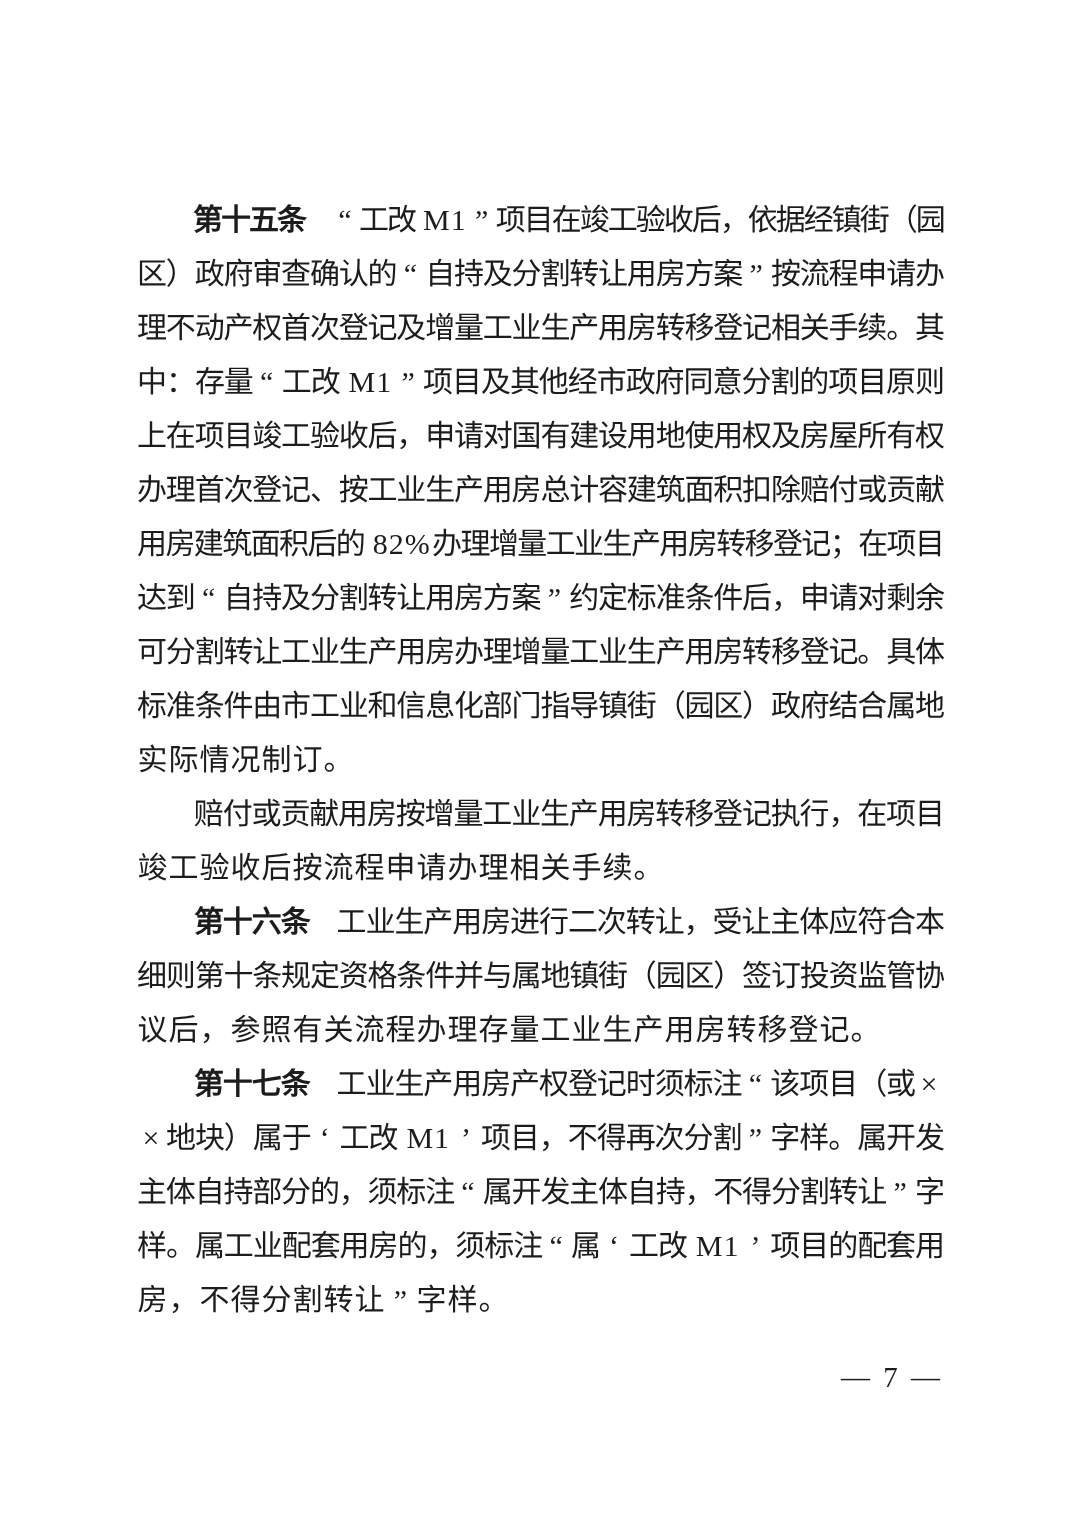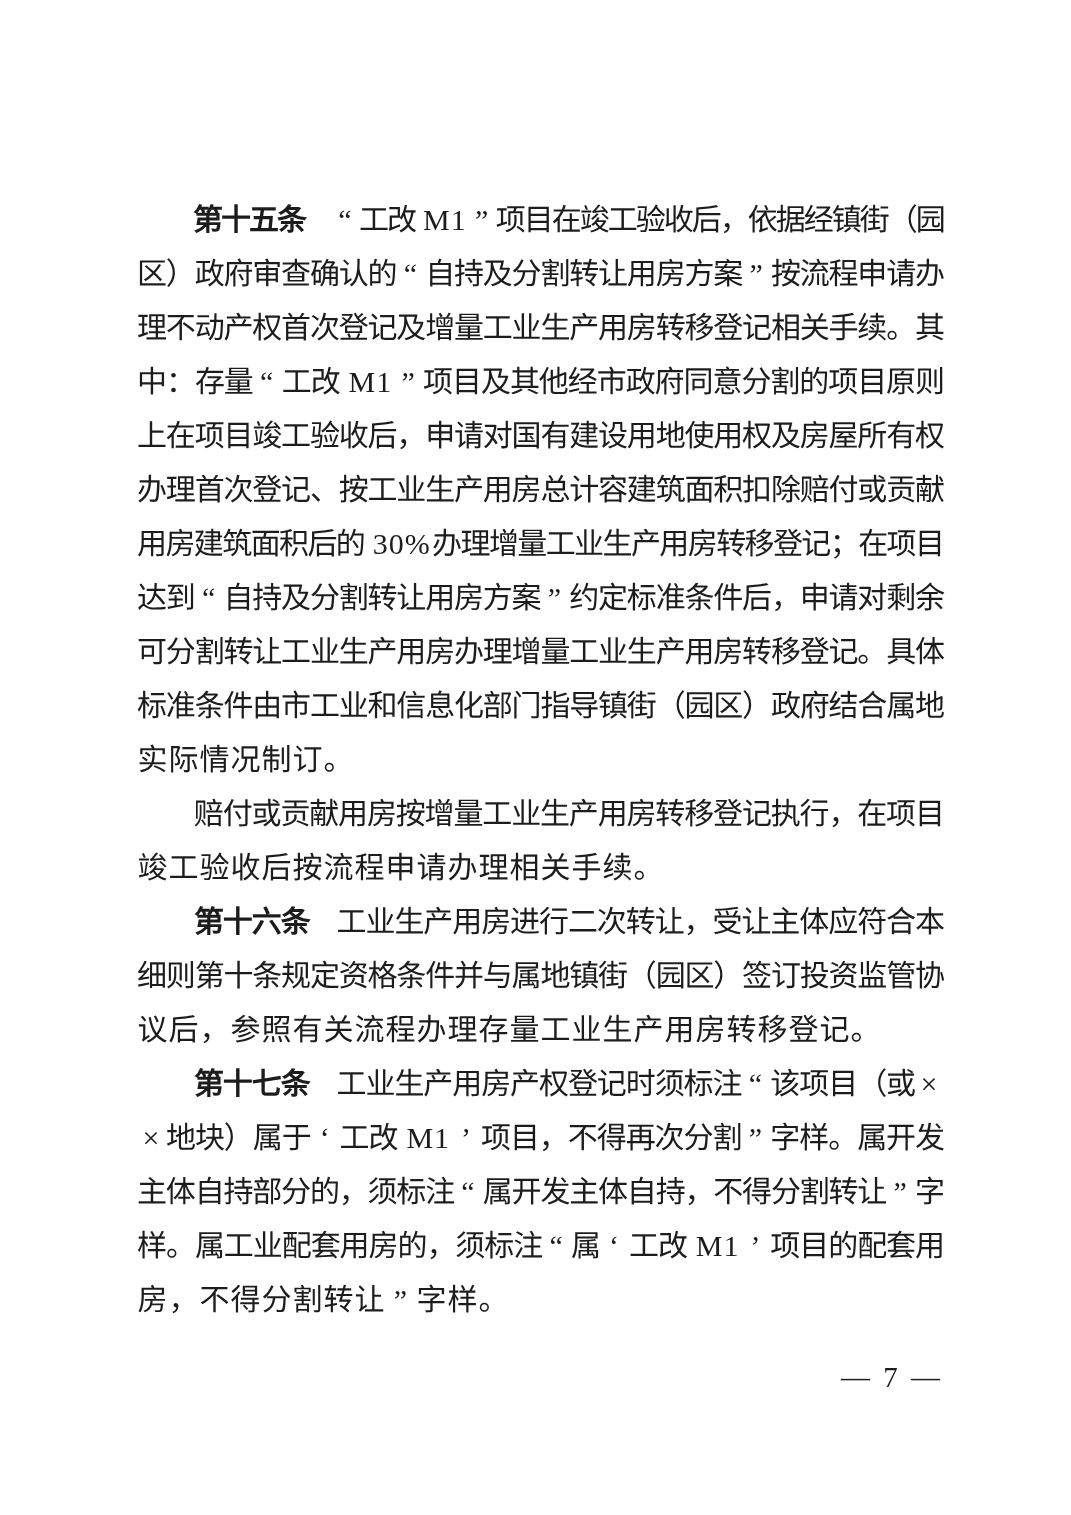--- a/index.html
+++ b/index.html
@@ -261,21 +261,21 @@
       <div class="line">
         <span class="tok">用</span>
         <span class="tok">房</span>
         <span class="tok">建</span>
         <span class="tok">筑</span>
         <span class="tok">面</span>
         <span class="tok">积</span>
         <span class="tok">后</span>
         <span class="tok">的</span>
         <span class="sp sp-half"></span>
-        <span class="tok lat">30%</span>
+        <span class="tok lat">82%</span>
         <span class="tok">办</span>
         <span class="tok">理</span>
         <span class="tok">增</span>
         <span class="tok">量</span>
         <span class="tok">工</span>
         <span class="tok">业</span>
         <span class="tok">生</span>
         <span class="tok">产</span>
         <span class="tok">用</span>
         <span class="tok">房</span>

